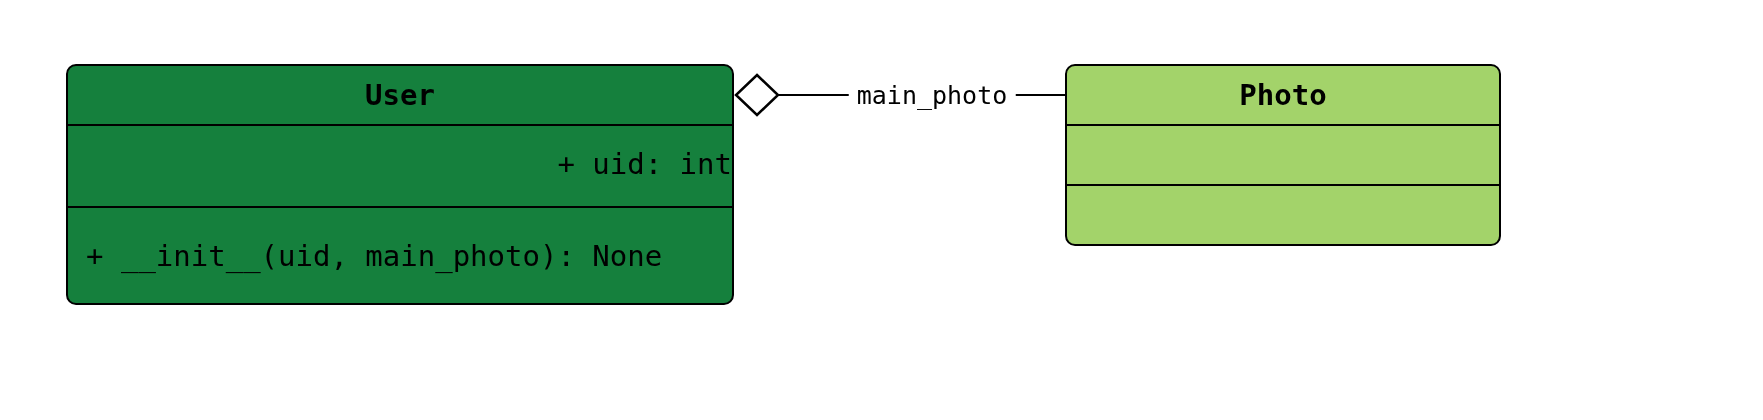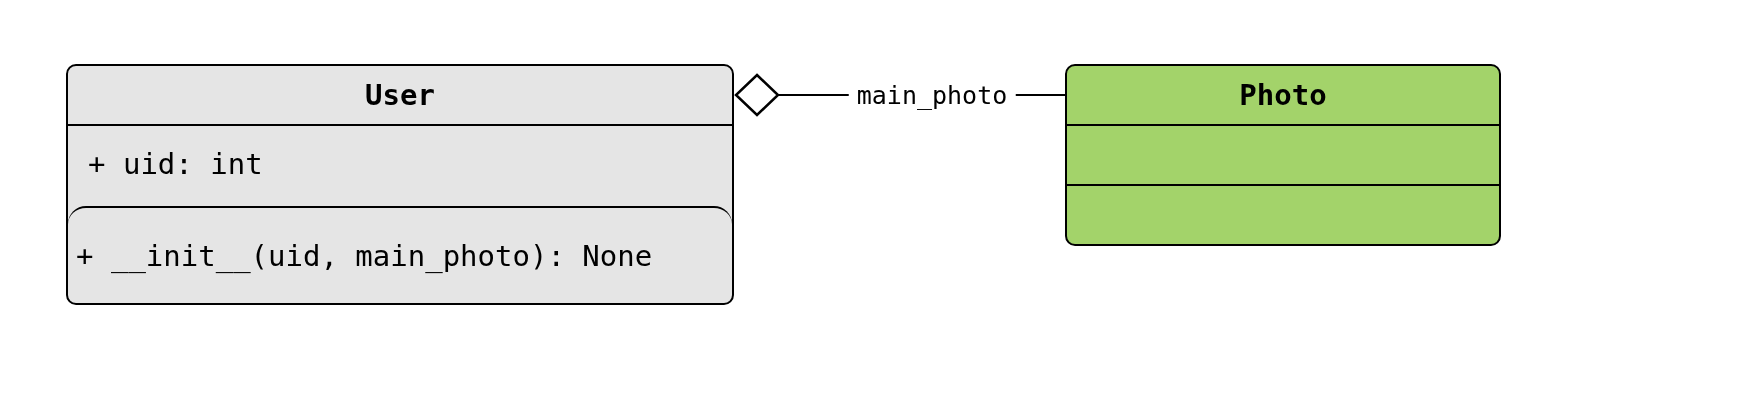--- a/index.html
+++ b/index.html
@@ -43,23 +43,22 @@
   .user-attrs {
     height: 82px;
     padding: 22px 0 0 20px;
     line-height: 32px;
     white-space: nowrap;
   }
   .user-methods {
     flex: 1;
     display: flex;
     align-items: center;
-    padding-left: 8px;
+    padding-left: 18px;
     white-space: nowrap;
-    border-radius: 18px;
   }
   .photo-box { left: 1065px; top: 64px; width: 436px; height: 182px; }
   .photo-sec { flex: 1; }
   .bold { font-weight: bold; }
 
   .connector {
     position: absolute;
     left: 734px;
     top: 64px;
     width: 331px;
@@ -90,21 +89,21 @@
     font-size: 25px;
     white-space: nowrap;
     margin-left: 10px;
   }
 </style>
 </head>
 <body>
 
 <div class="canvas">
 
-  <div class="uml-class user-box" style="background-color: #e5e5e5;">
+  <div class="uml-class user-box" style="background-color: #15803d; text-align: right;">
     <div class="hdr">User</div>
     <div class="sec user-attrs">
       <div>+ uid: int</div>
     </div>
     <div class="sec user-methods">
       <div>+ __init__(uid, main_photo): None</div>
     </div>
   </div>
 
   <div class="connector">

